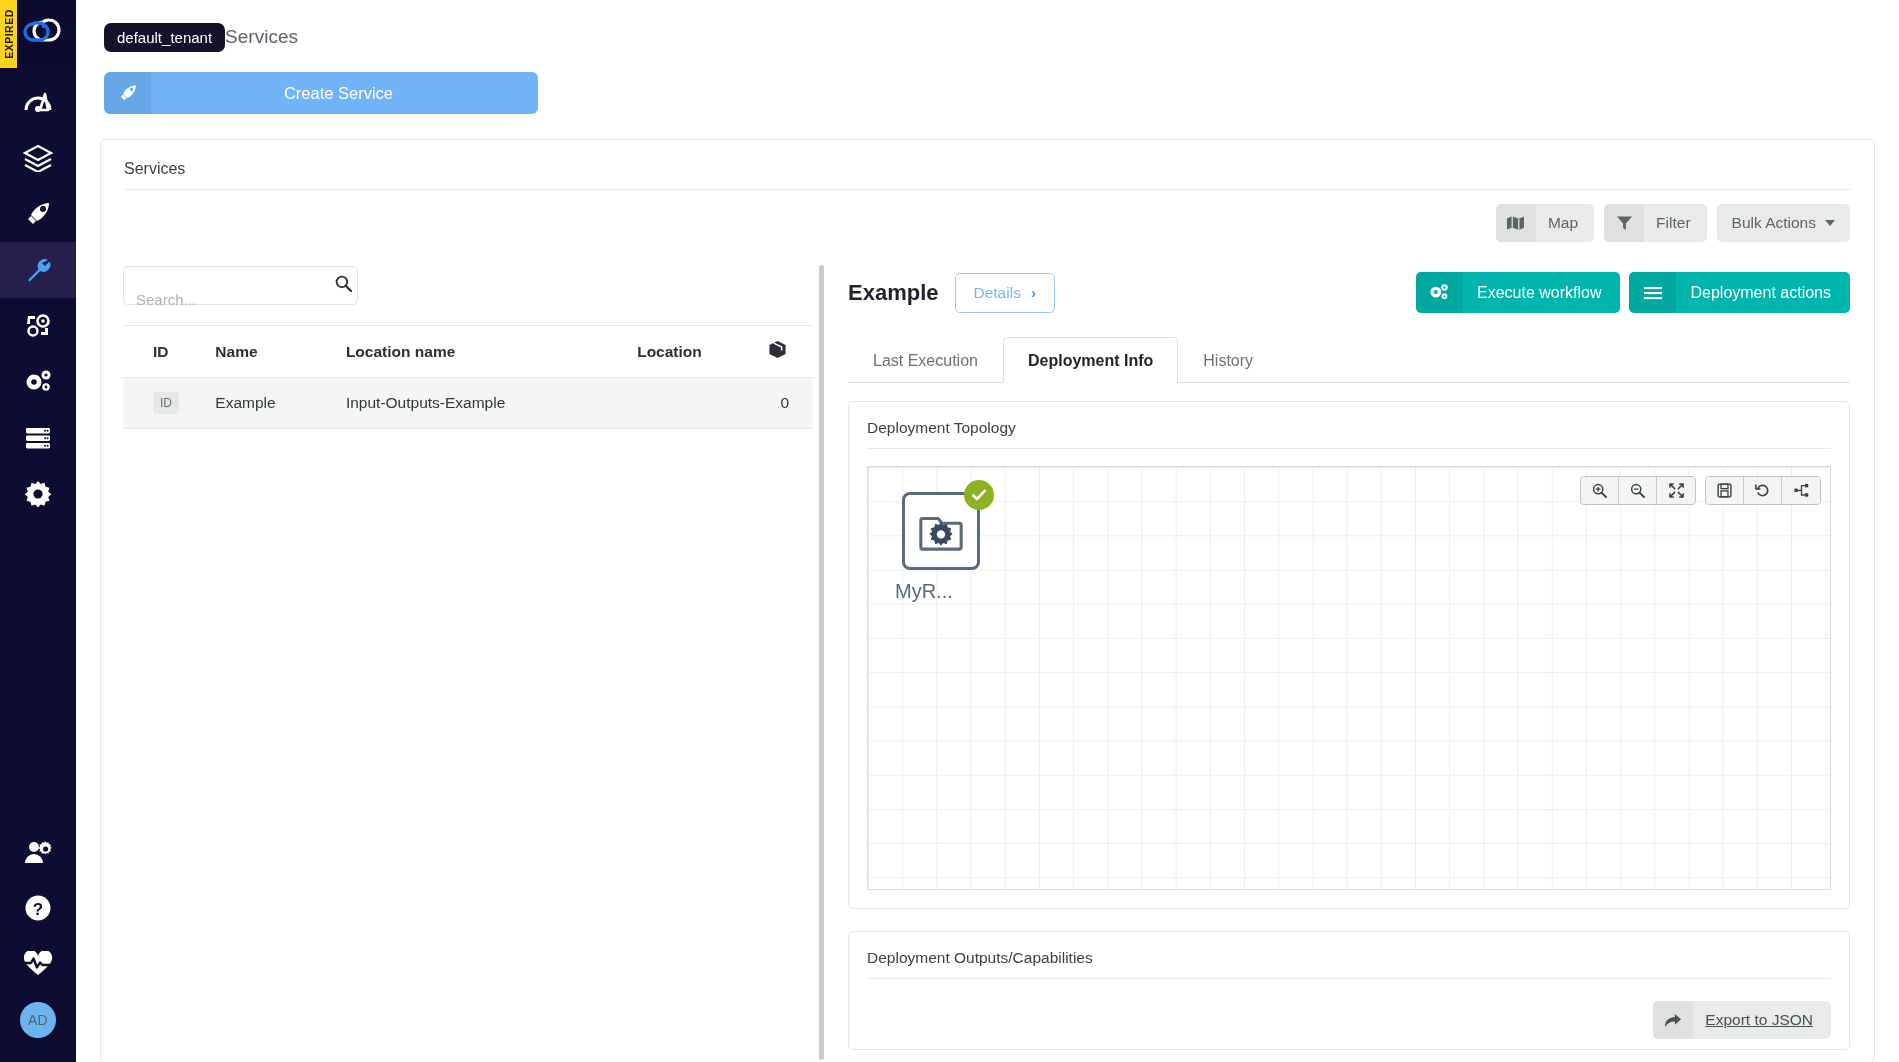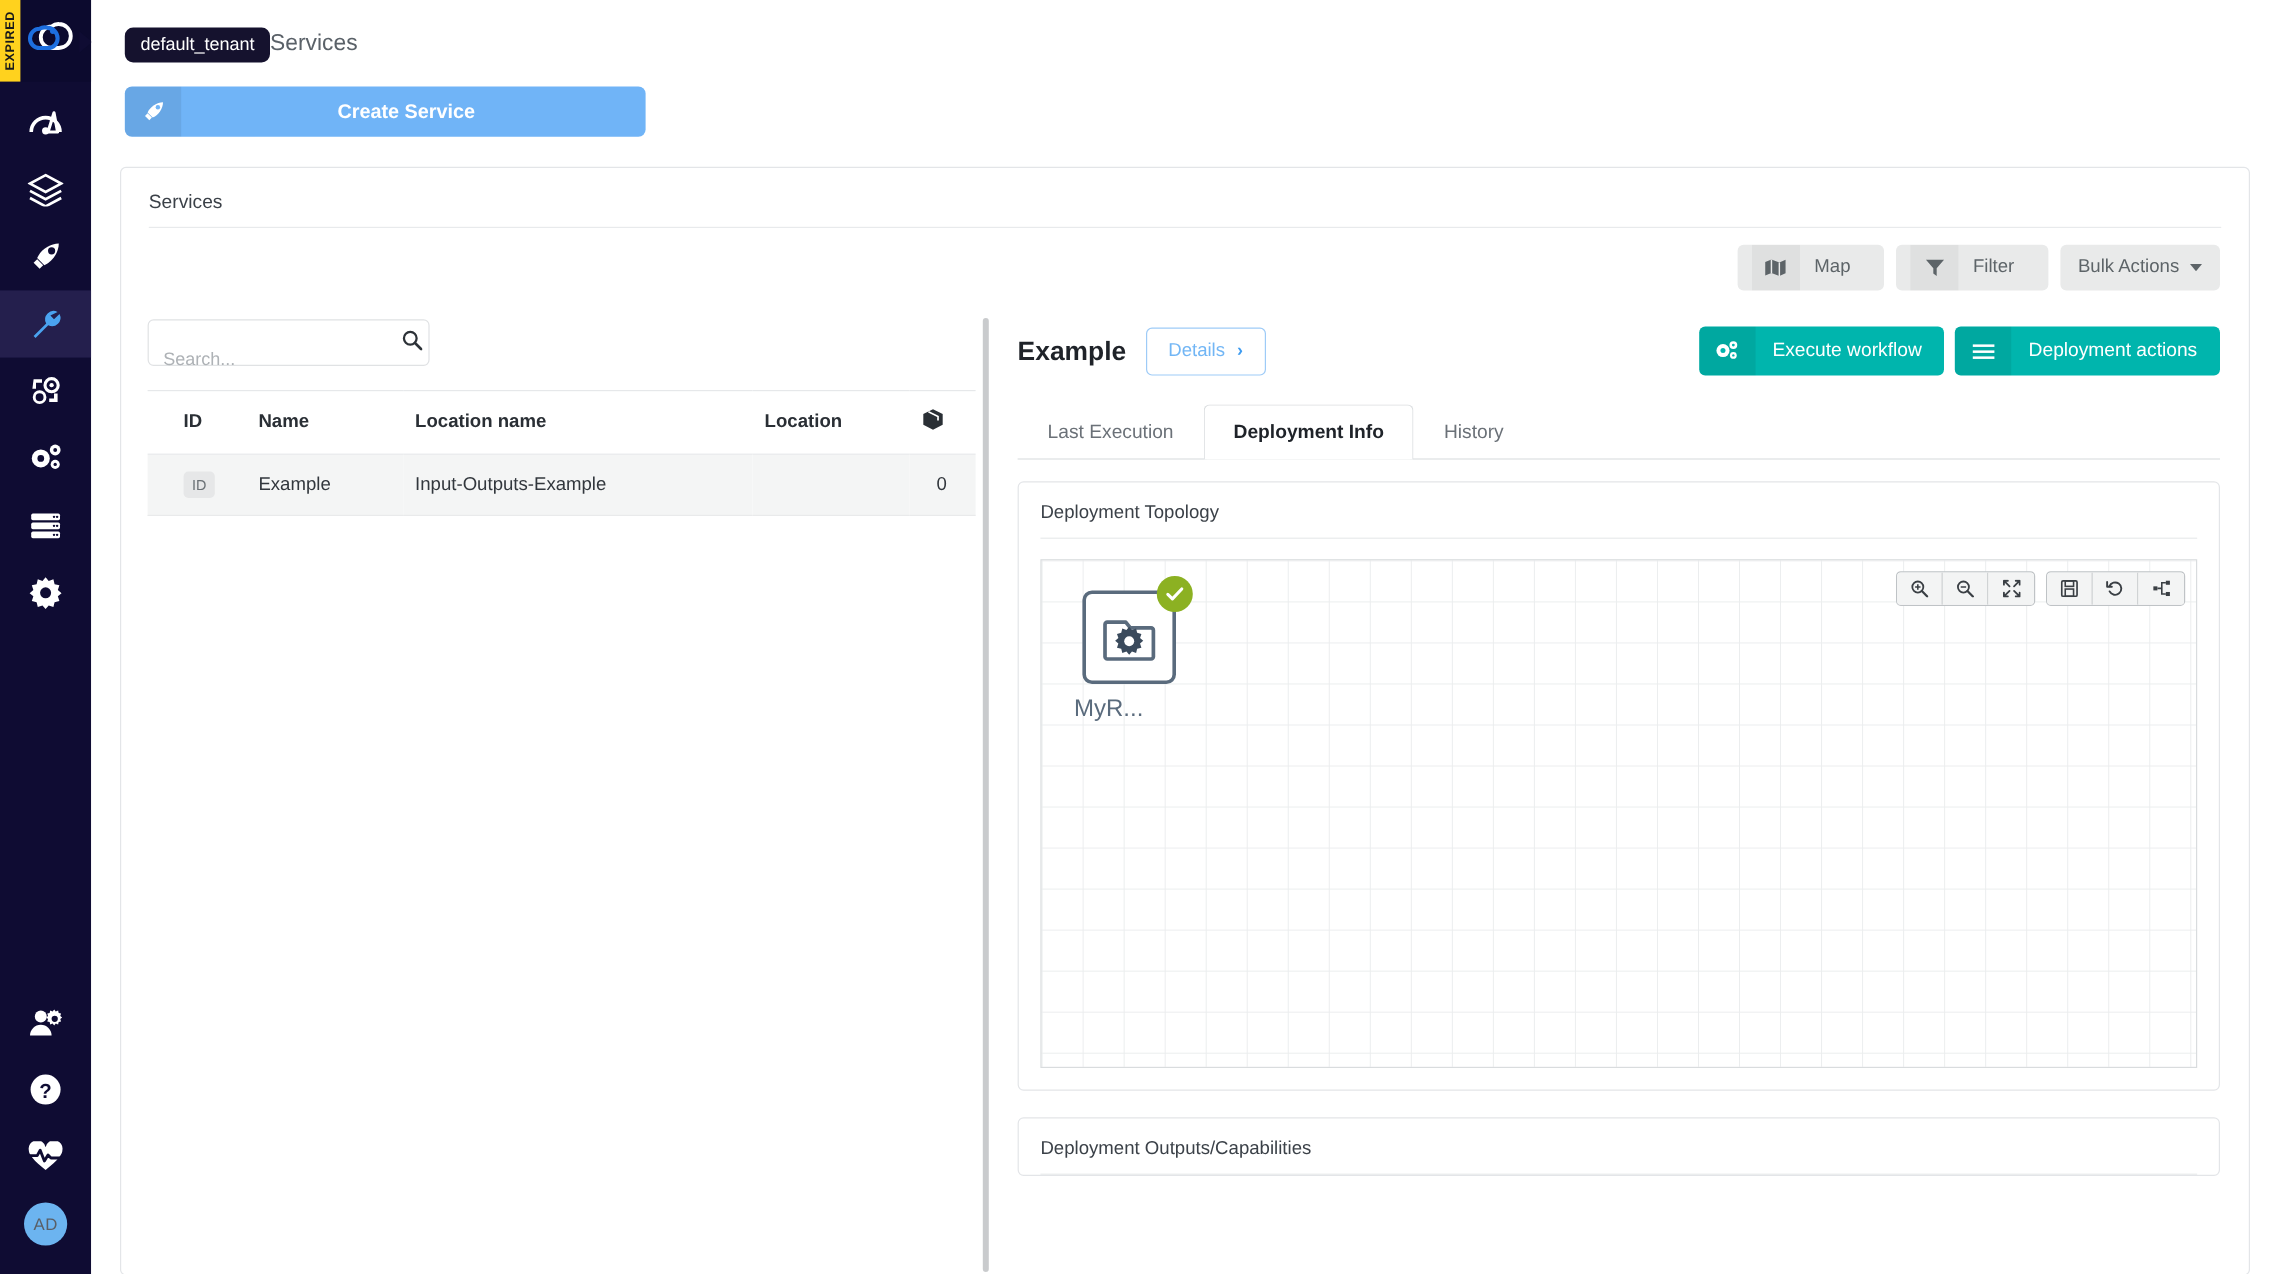--- a/index.html
+++ b/index.html
@@ -89,21 +89,20 @@
   .page-title { font-size: 19px; color: #5a6168; }
 
   .create-btn {
     margin: 14px 0 16px 28px;
     width: 434px; height: 42px;
     background: #70b4f7;
     border-radius: 6px;
     display: flex; align-items: center;
     color: #fff; cursor: pointer;
     overflow: hidden;
-    font-weight: bold;
   }
   .create-btn .btn-ic {
     width: 47px; height: 42px;
     background: rgba(0,0,0,.07);
     display: flex; align-items: center; justify-content: center;
   }
   .create-btn .btn-lbl {
     flex: 1; text-align: center; font-size: 16.5px;
     padding-right: 12px;
   }
@@ -129,21 +128,21 @@
     padding: 14px 24px 0 0;
   }
   .btn-group { display: flex; margin-left: 10px; }
   .gbtn {
     background: #e9eaea; color: #5d6468;
     font-size: 15.5px; height: 38px;
     display: flex; align-items: center;
     padding: 0 15px; cursor: pointer;
     border-radius: 5px;
   }
-  .gbtn.has-icon { padding: 12px; border-radius: 5px; overflow: hidden; }
+  .gbtn.has-icon { padding: 0; border-radius: 5px; overflow: hidden; }
   .gbtn .ic-part {
     width: 40px; height: 38px; background: #dfe0e0;
     display: flex; align-items: center; justify-content: center;
   }
   .gbtn .tx-part { padding: 0 16px 0 12px; display: flex; align-items: center; height: 38px; }
   .caret {
     width: 0; height: 0; margin-left: 9px;
     border-left: 5px solid transparent;
     border-right: 5px solid transparent;
     border-top: 6px solid #5d6468;
@@ -629,18 +628,28 @@
                 </div>
               </div>
               <div class="node-label">MyR...</div>
             </div>
           </div>
         </div>
 
         <div class="subpanel outputs-wrap">
           <div class="subpanel-hd">Deployment Outputs/Capabilities</div>
           <div class="subpanel-rule"></div>
+          <div class="outputs-body">
+            <div class="export-btn">
+              <div class="ic-part">
+                <svg width="18" height="17" viewBox="0 0 19 18">
+                    <path d="M1 16 C1 8 6 5.5 11.5 5.5 V2 L18 7.8 L11.5 13.5 V10 C6.5 10 3.3 12 1 16z" fill="#4a5056"></path>
+                  </svg>
+              </div>
+              <div class="tx-part">Export to JSON</div>
+            </div>
+          </div>
         </div>
 
       </div>
     </div>
   </div>
 </div>
 
 </body></html>

